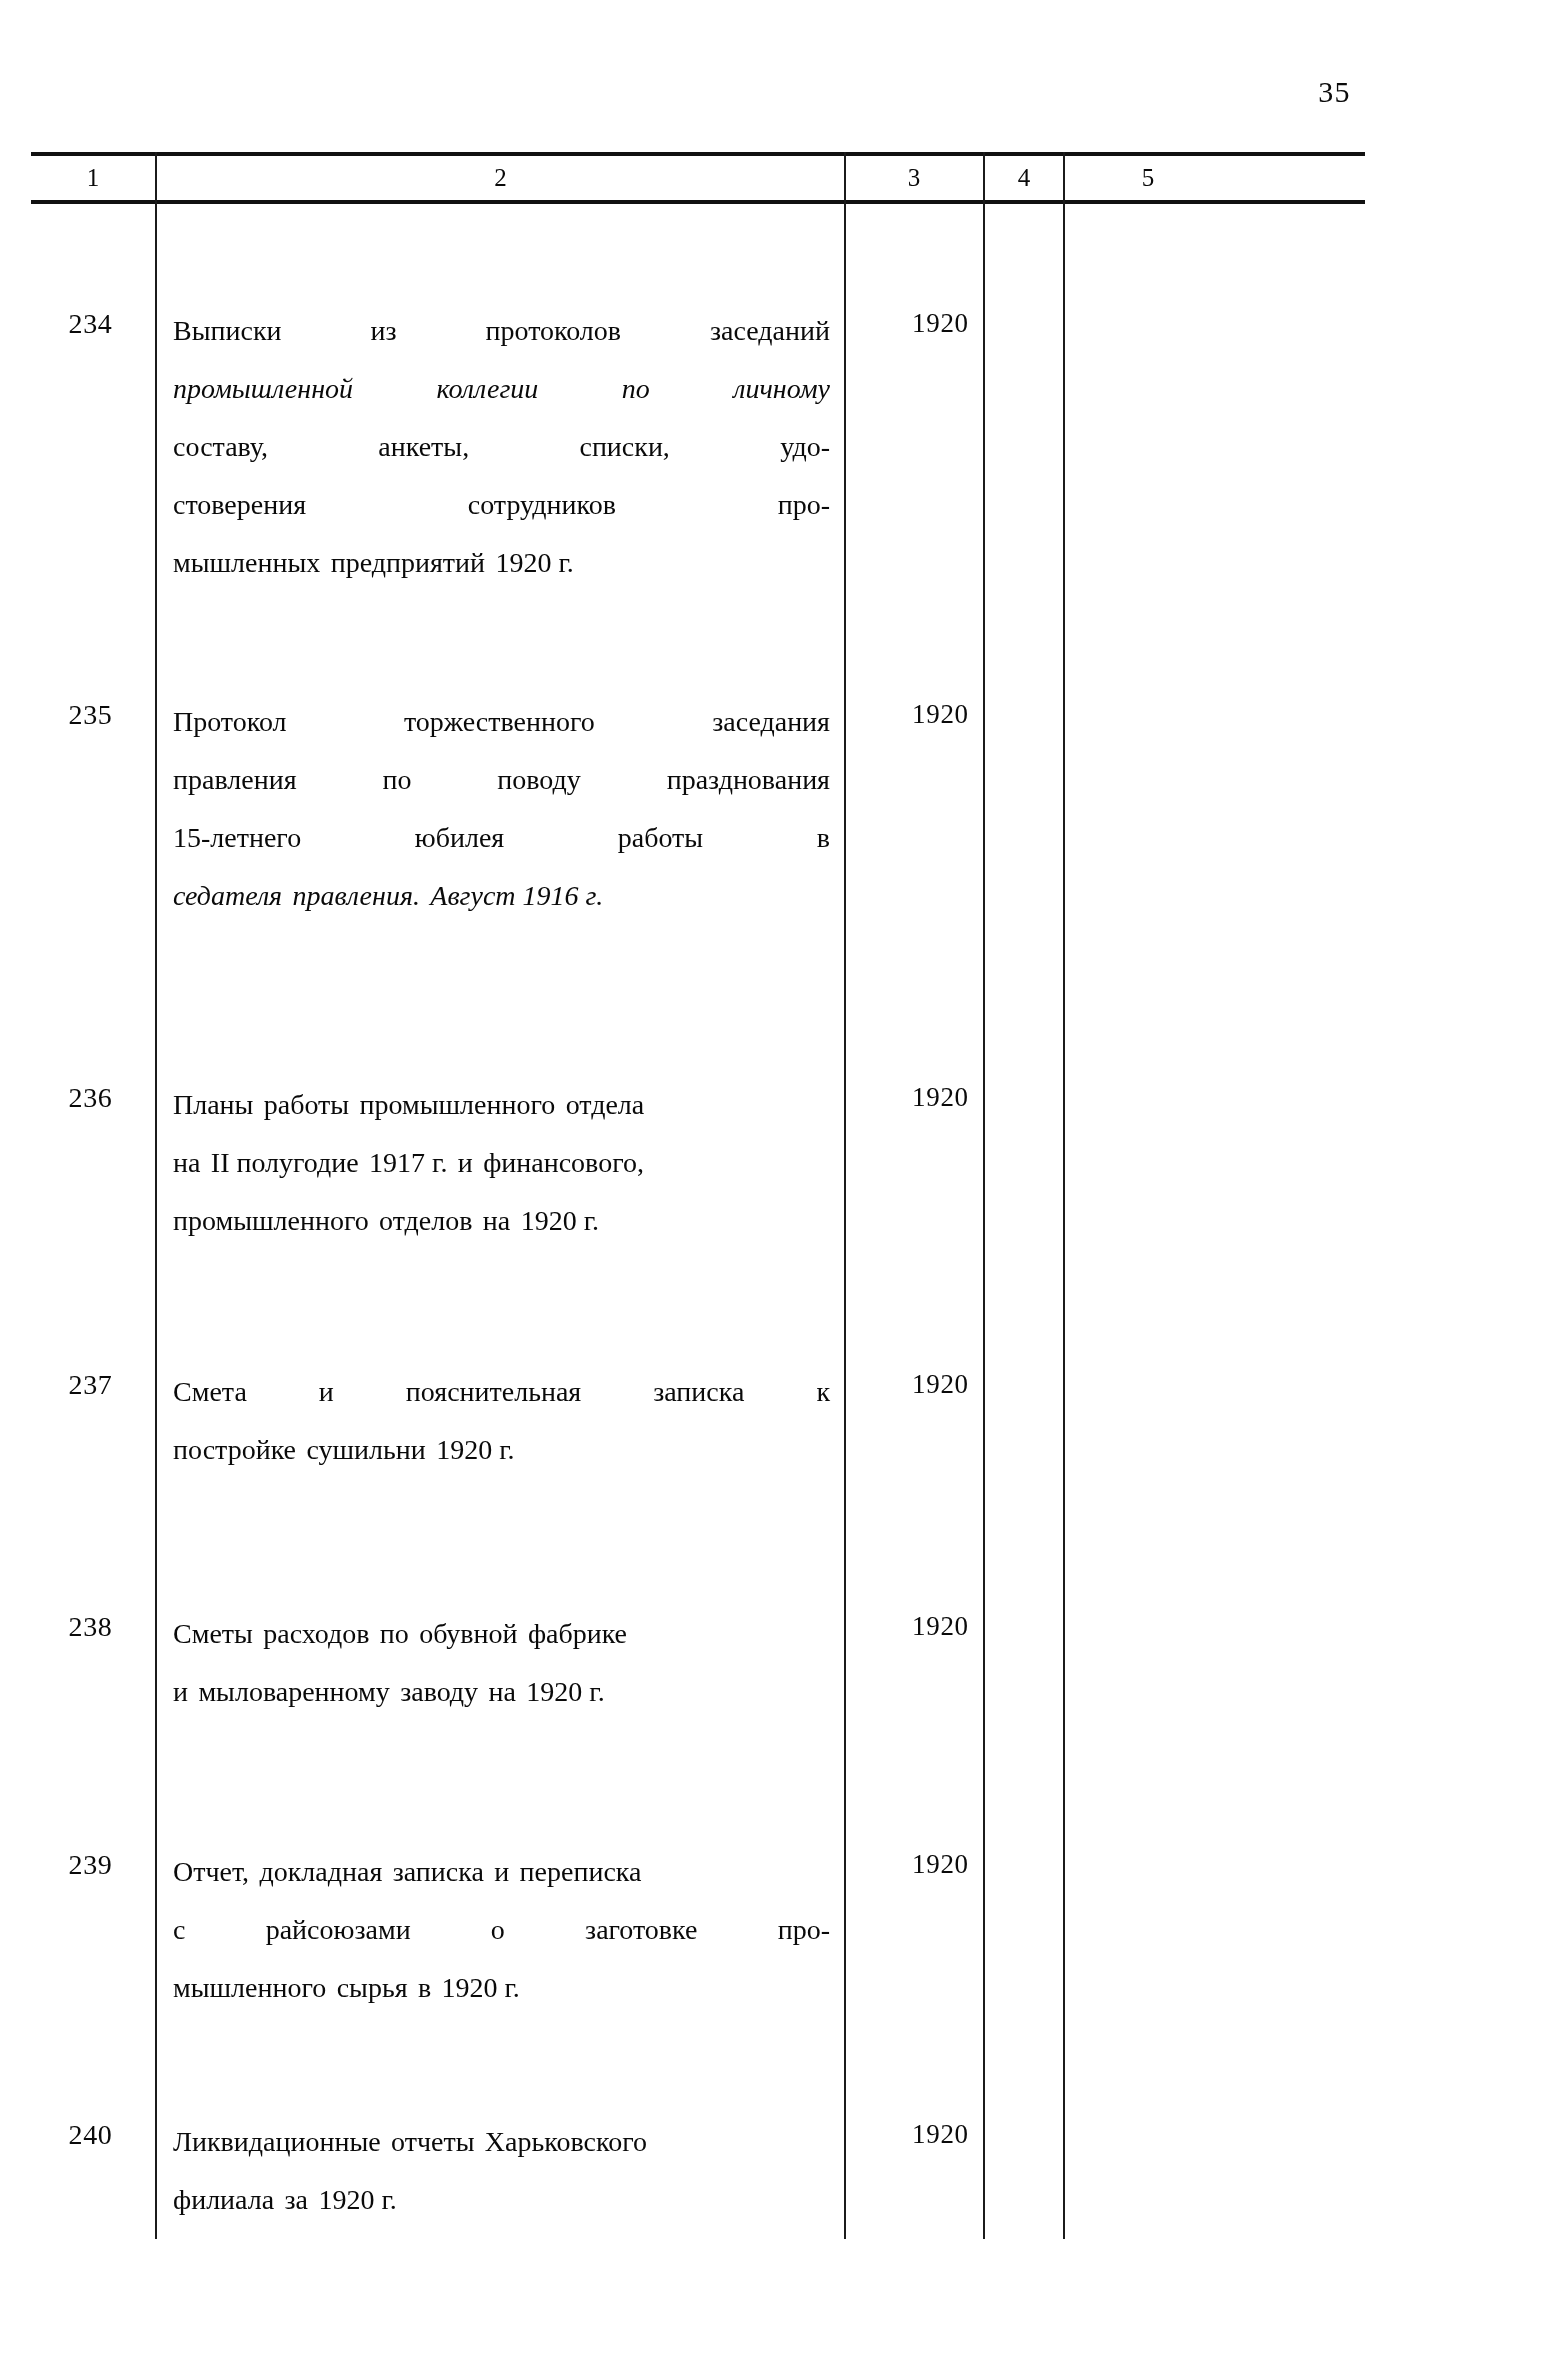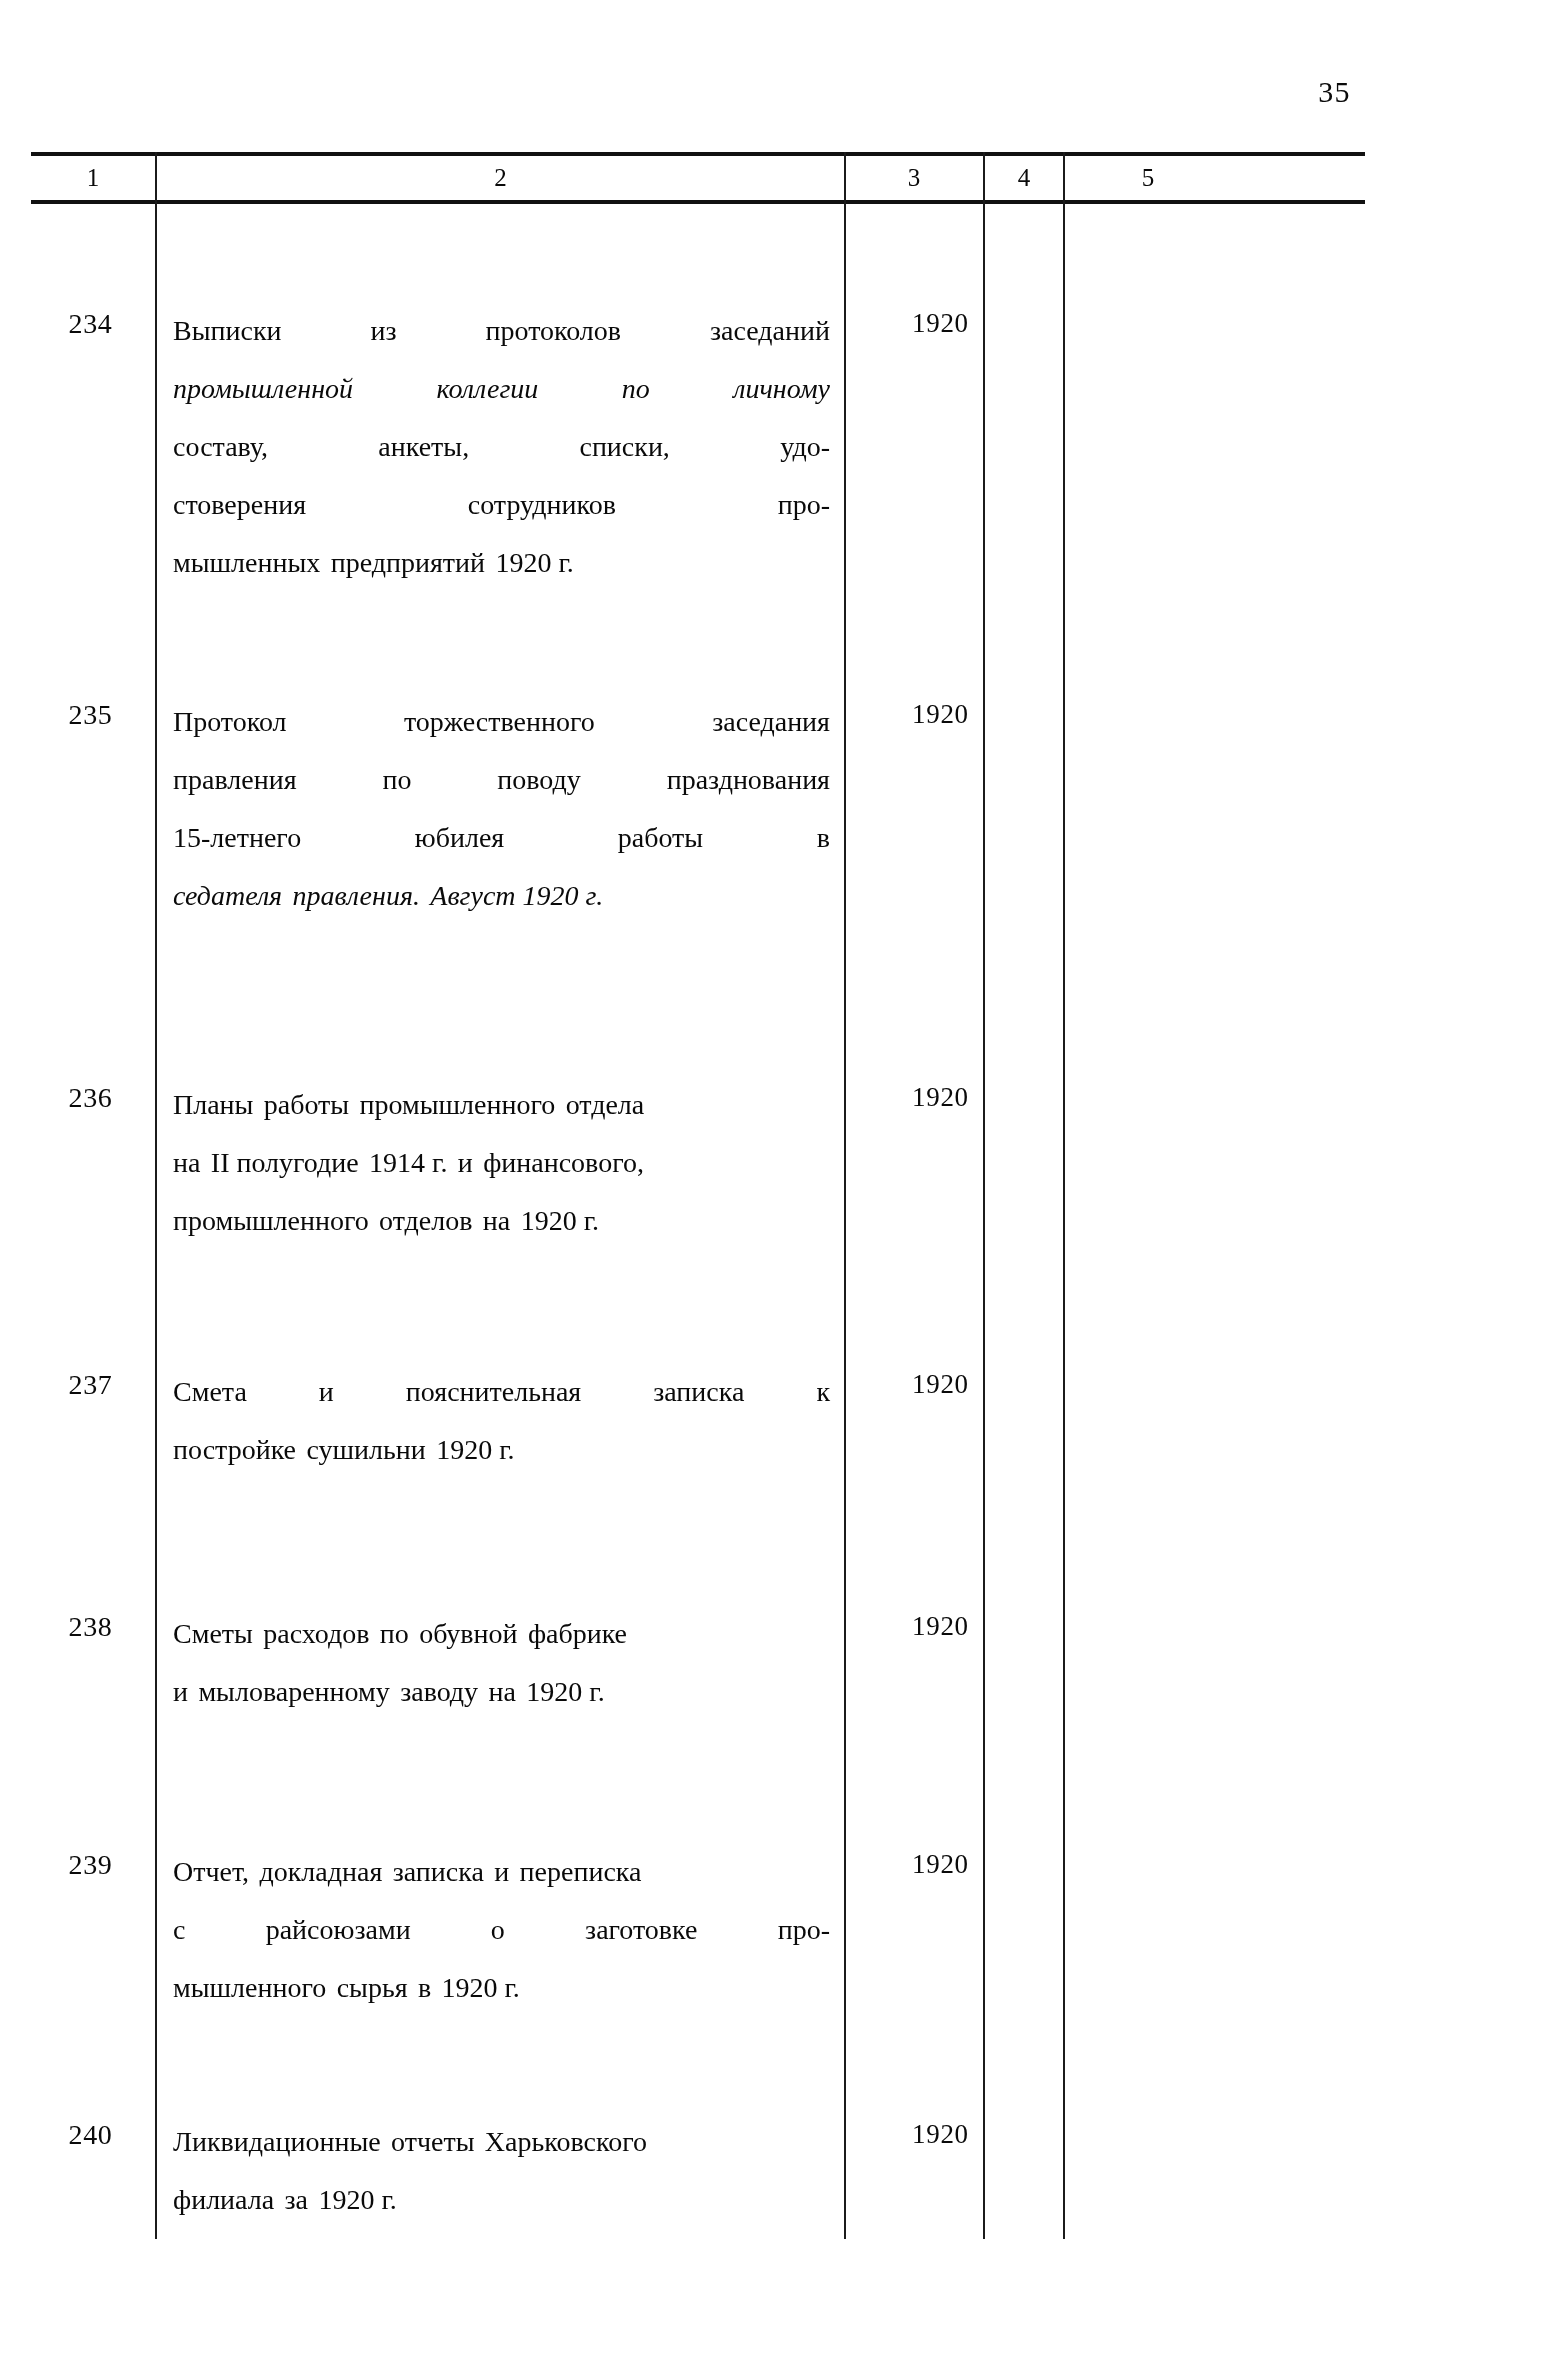--- a/index.html
+++ b/index.html
@@ -178,29 +178,29 @@
             <div class="tline flush"><span>мышленных</span><span>предприятий</span><span>1920 г.</span></div>
           </div>
           <div class="col-year">1920</div>
         </div>
         <div class="row" style="top: 498px;">
           <div class="col-num">235</div>
           <div class="col-desc">
             <div class="tline justify"><span>Протокол</span><span>торжественного</span><span>заседания</span></div>
             <div class="tline justify"><span>правления</span><span>по</span><span>поводу</span><span>празднования</span></div>
             <div class="tline justify"><span>15-летнего</span><span>юбилея</span><span>работы</span><span>в</span></div>
-            <div class="tline flush italic"><span>седателя</span><span>правления.</span><span>Август 1920 г.</span></div>
+            <div class="tline flush italic"><span>седателя</span><span>правления.</span><span>Август 1916 г.</span></div>
           </div>
           <div class="col-year">1920</div>
         </div>
         <div class="row" style="top: 881px;">
           <div class="col-num">236</div>
           <div class="col-desc">
             <div class="tline flush"><span>Планы</span><span>работы</span><span>промышленного</span><span>отдела</span></div>
-            <div class="tline flush"><span>на</span><span>II полугодие</span><span>1914 г.</span><span>и</span><span>финансового,</span></div>
+            <div class="tline flush"><span>на</span><span>II полугодие</span><span>1917 г.</span><span>и</span><span>финансового,</span></div>
             <div class="tline flush"><span>промышленного</span><span>отделов</span><span>на</span><span>1920 г.</span></div>
           </div>
           <div class="col-year">1920</div>
         </div>
         <div class="row" style="top: 1168px;">
           <div class="col-num">237</div>
           <div class="col-desc">
             <div class="tline justify"><span>Смета</span><span>и</span><span>пояснительная</span><span>записка</span><span>к</span></div>
             <div class="tline flush"><span>постройке</span><span>сушильни</span><span>1920 г.</span></div>
           </div>

